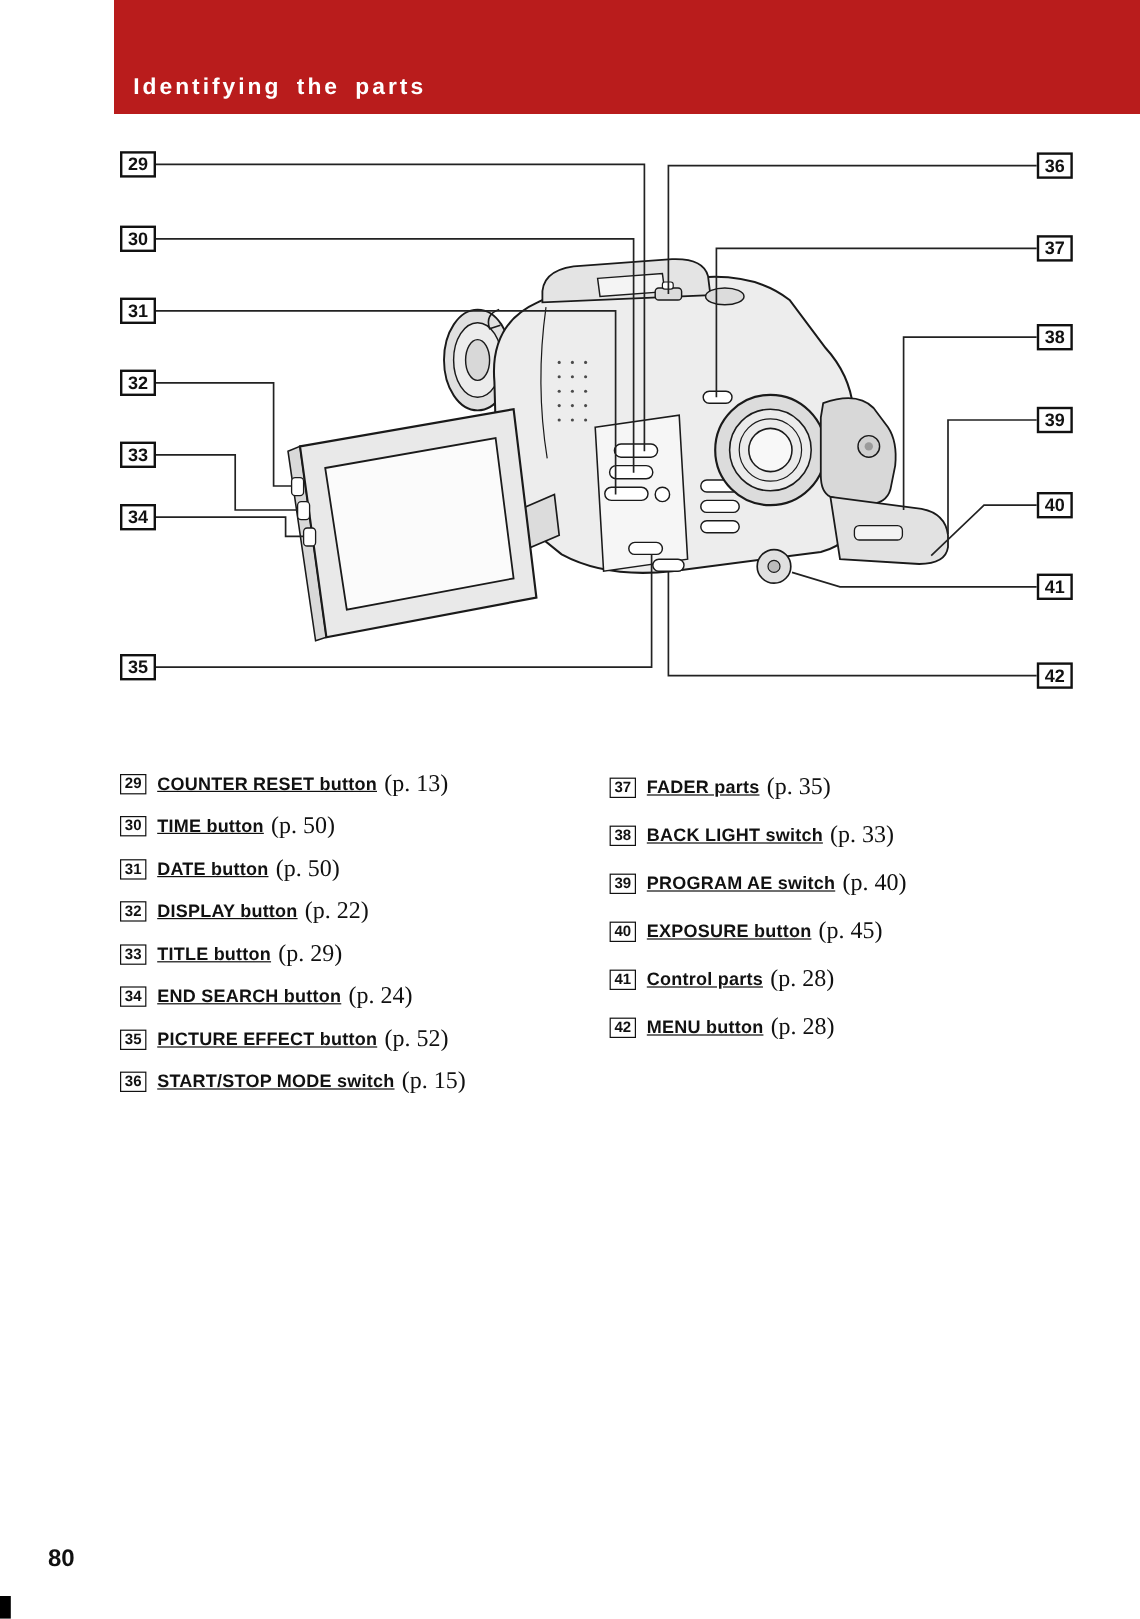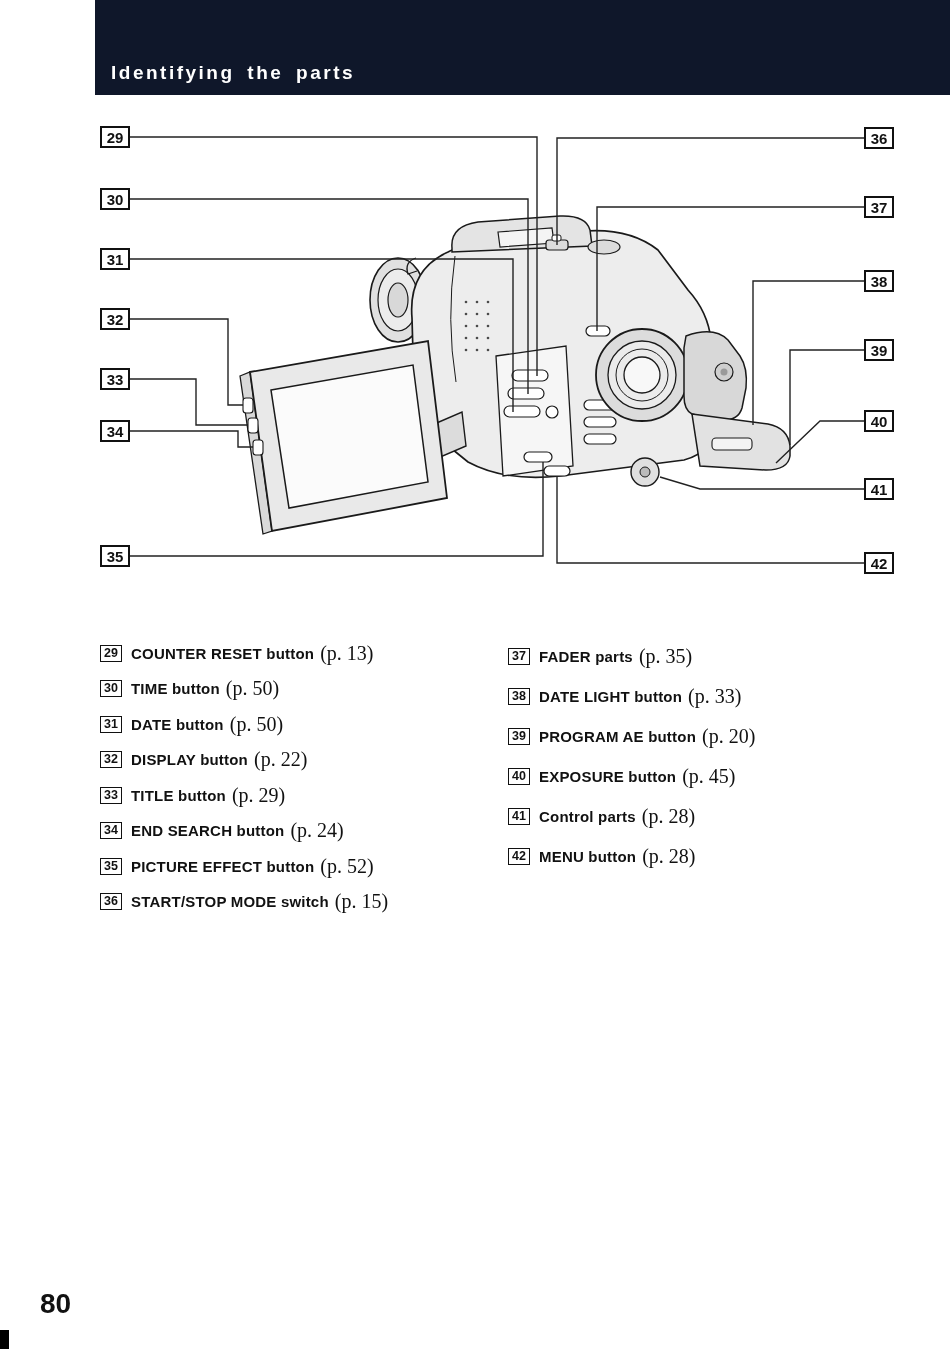--- a/index.html
+++ b/index.html
@@ -7,21 +7,21 @@
   body {
     position:relative;
     background:#ffffff;
     font-family:"Liberation Sans", sans-serif;
     color:#111;
     overflow:hidden;
   }
   .header-bar {
     position:absolute; left:95px; top:0;
     width:855px; height:95px;
-    background:#0f172a;
+    background:#b91c1c;
   }
   .header-bar h1 {
     position:absolute; left:16px; bottom:11px;
     color:#ffffff; font-size:19px; font-weight:bold;
     letter-spacing:2.5px; word-spacing:5px;
   }
   .diagram {
     position:absolute; left:0; top:95px;
     width:950px; height:525px;
   }
@@ -40,25 +40,25 @@
   .col-right { left:508px; top:645px; }
   .item { display:flex; align-items:center; height:22px; white-space:nowrap; }
   .col-left  .item { margin-bottom:13.5px; }
   .col-right .item { margin-bottom:18px; }
   .numbox {
     width:22px; height:17px; flex:0 0 auto;
     border:1.5px solid #111;
     display:flex; align-items:center; justify-content:center;
     font-size:12.5px; font-weight:bold; line-height:1;
   }
-  .label { margin-left:9px; font-size:15px; font-weight:bold; letter-spacing:0.2px; }
+  .label { margin-left:9px; font-size:15px; font-weight:bold; letter-spacing:0.2px;text-decoration:underline; }
   .pref  { margin-left:6px; font-family:"Liberation Serif", serif; font-size:20px; }
   .page-number {
     position:absolute; left:40px; top:1288px;
-    font-size:28px; font-weight:bold;
+    font-size:20px; font-weight:bold;
   }
   .edge-mark {
     position:absolute; left:0; top:1330px;
     width:9px; height:19px; background:#000;
   }
 </style>
 </head>
 <body>
 
 <header class="header-bar">
@@ -223,27 +223,27 @@
   </div>
 
   <div class="col col-right">
     <div class="item">
       <span class="numbox">37</span>
       <span class="label">FADER parts</span>
       <span class="pref">(p. 35)</span>
     </div>
     <div class="item">
       <span class="numbox">38</span>
-      <span class="label">DATE LIGHT button</span>
+      <span class="label">BACK LIGHT switch</span>
       <span class="pref">(p. 33)</span>
     </div>
     <div class="item">
       <span class="numbox">39</span>
-      <span class="label">PROGRAM AE button</span>
-      <span class="pref">(p. 20)</span>
+      <span class="label">PROGRAM AE switch</span>
+      <span class="pref">(p. 40)</span>
     </div>
     <div class="item">
       <span class="numbox">40</span>
       <span class="label">EXPOSURE button</span>
       <span class="pref">(p. 45)</span>
     </div>
     <div class="item">
       <span class="numbox">41</span>
       <span class="label">Control parts</span>
       <span class="pref">(p. 28)</span>

